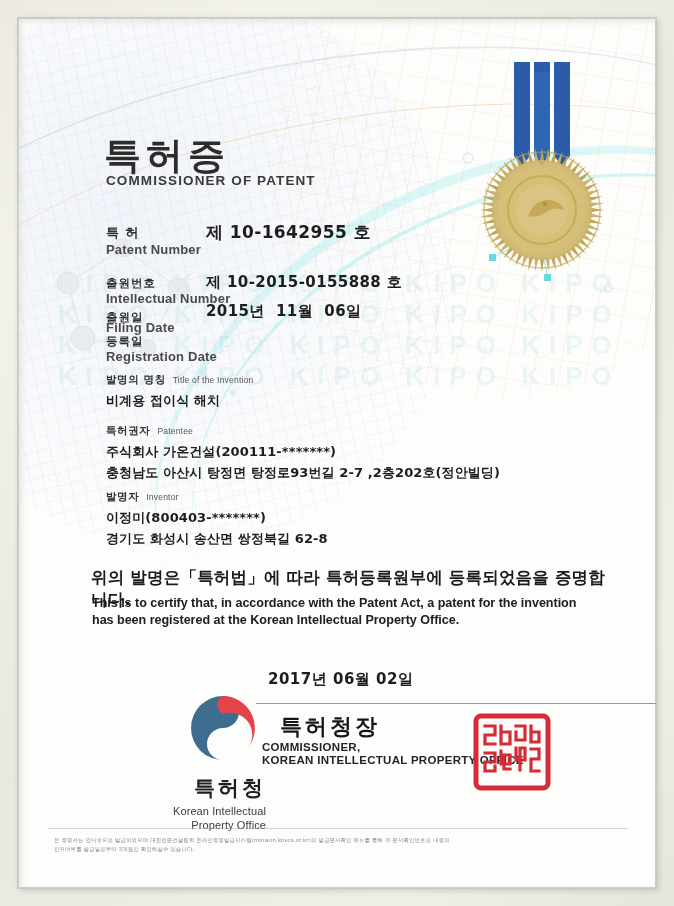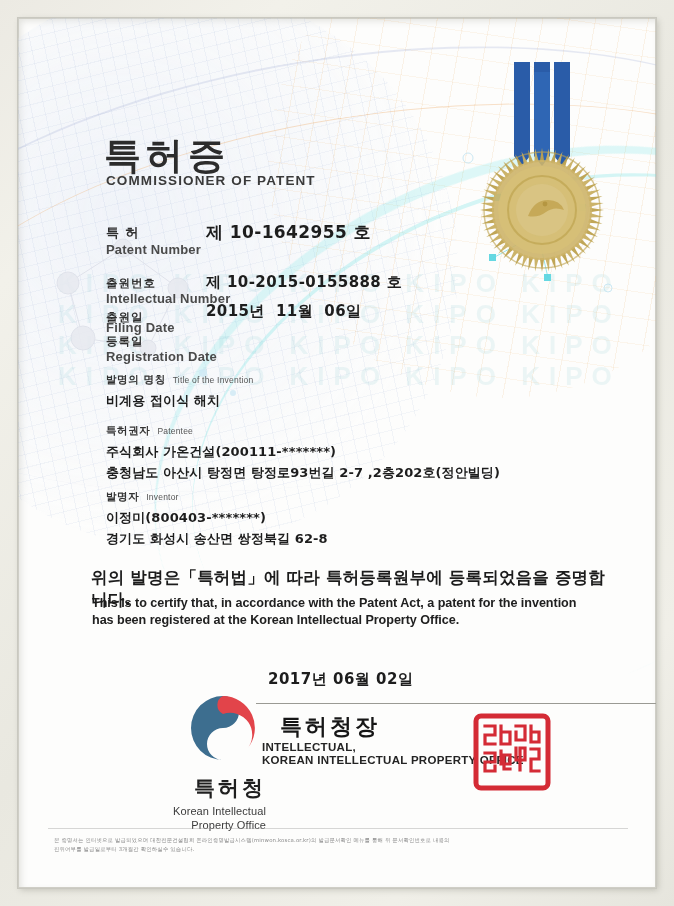--- a/index.html
+++ b/index.html
@@ -482,21 +482,21 @@
 
       <div id="certify-en">
         <div>This is to certify that, in accordance with the Patent Act, a patent for the invention</div>
         <div>has been registered at the Korean Intellectual Property Office.</div>
       </div>
       <div id="certify-ko">위의 발명은「특허법」에 따라 특허등록원부에 등록되었음을 증명합니다.</div>
 
       <div id="issue-date">2017년 06월 02일</div>
       <div id="sig-rule"></div>
       <div id="comm-ko">특허청장</div>
-      <div id="comm-en1">INTELLECTUAL,</div>
+      <div id="comm-en1">COMMISSIONER,</div>
       <div id="comm-en2">KOREAN INTELLECTUAL PROPERTY OFFICE</div>
 
       <svg id="seal" viewBox="0 0 78 78">
         <rect x="3" y="3" width="72" height="72" rx="5" fill="none" stroke="#d42b35" stroke-width="5"></rect>
         <g stroke="#d42b35" stroke-width="3.2" fill="none" stroke-linecap="square">
           <path d="M12 13 h10 v9 h-10 v9 h10"></path>
           <path d="M12 40 h10 v9 h-10 v9 h10 v-5"></path>
           <path d="M28 13 v18 h9 v-12 h-9"></path>
           <path d="M28 38 v13 h9 v-9 h-6 v14 h6"></path>
           <path d="M43 13 h9 v14 h-9 v-8"></path>

